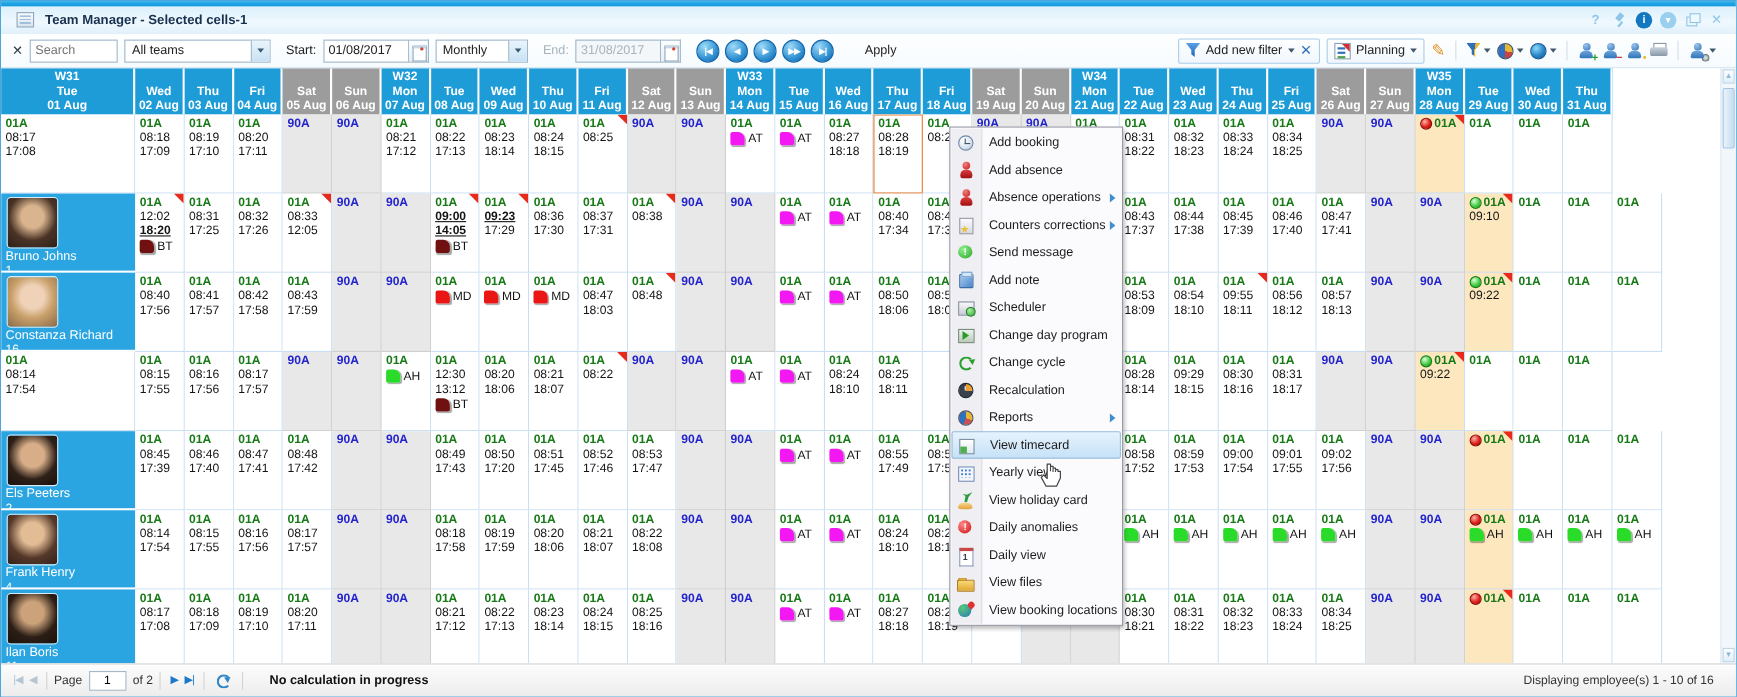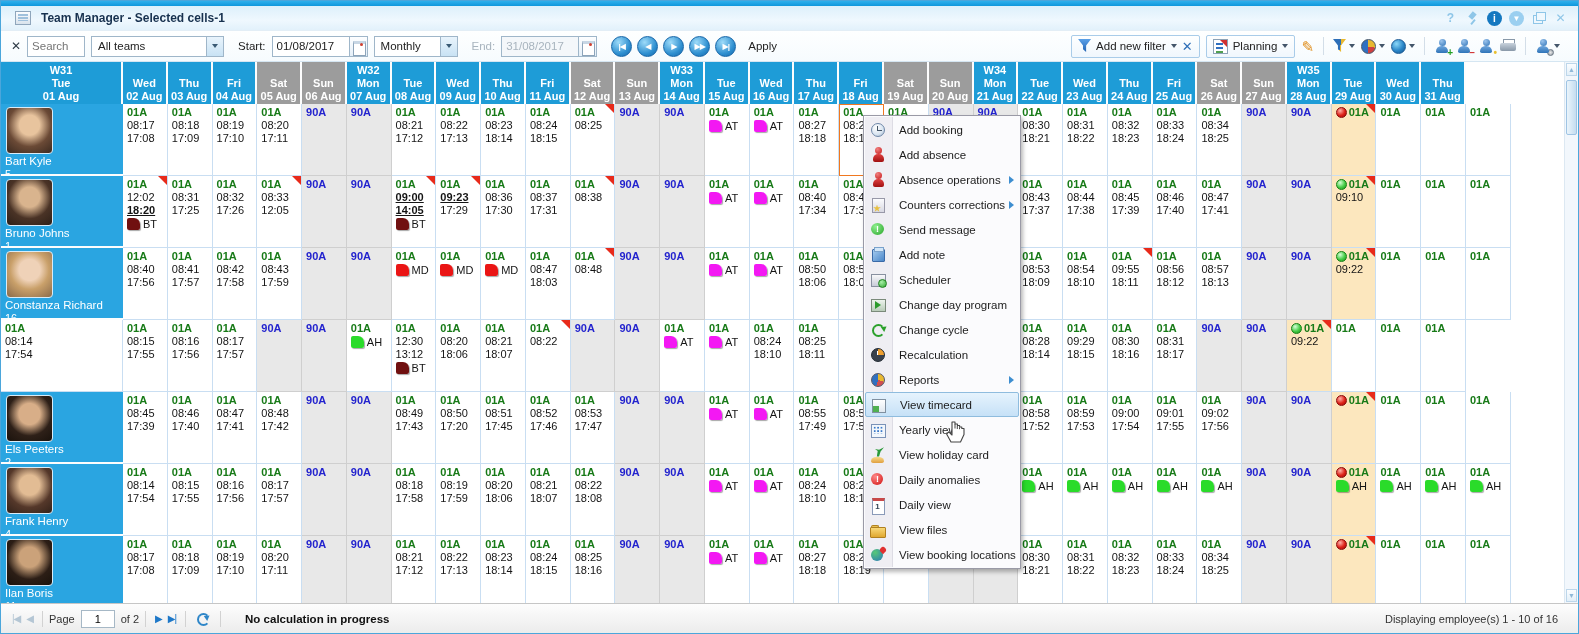--- a/index.html
+++ b/index.html
@@ -24,39 +24,39 @@
   .wb-info{background:#1478C0;color:#fff;border-radius:50%}
   .wb-collapse{background:#9ACFF0;color:#fff;border-radius:50%;font-size:8px}
   .wb-windows::before{content:"";position:absolute;left:2px;top:4px;width:8px;height:7px;border:1.5px solid #8EC6E8}
   .wb-windows::after{content:"";position:absolute;left:5px;top:1px;width:8px;height:7px;border:1.5px solid #8EC6E8;background:#EFF8FE}
   .wb-close{font-size:12px}
   
   .toolbar{height:31px;display:flex;align-items:center;background:linear-gradient(#FEFFFF,#F6FBFE);
     border-bottom:1px solid #D5E6F2;padding:0 8px;white-space:nowrap}
   .tb-clear-x{color:#2E3A46;font-weight:bold;font-size:12px;margin:0 6px 0 2px;cursor:default}
   .tb-input{height:21px;border:1px solid #9FB6C9;font-size:11.5px;padding:0 4px;color:#222;background:#fff}
-  .search{width:58px}
+  .search{width:80px}
   .selectbox{height:21px;border:1px solid #9FB6C9;background:#fff;display:flex;align-items:center;
     font-size:11.5px;color:#222;margin-left:6px;position:relative}
   .selectbox .val{padding:0 6px;flex:1}
   .sel-arrow{width:17px;height:100%;background:linear-gradient(#E9F4FC,#C8E2F4);border-left:1px solid #9FB6C9;
     display:flex;align-items:center;justify-content:center}
   .sel-arrow::after{content:"";border-left:3.5px solid transparent;border-right:3.5px solid transparent;border-top:4px solid #3A5A74}
   .tb-label{font-size:11.5px;color:#222;margin:0 6px 0 14px}
   .tb-label.dim{color:#A8B4BE}
   .dateinput{width:78px}
   .dateinput.dim{color:#A8B4BE;background:#F4F7FA}
   .calbtn{width:18px;height:21px;border:1px solid #9FB6C9;border-left:none;background:linear-gradient(#FDFEFF,#E4EFF8);position:relative}
   .calbtn::before{content:"";position:absolute;left:3px;top:4px;width:11px;height:11px;background:#fff;border:1px solid #8CA4BA;border-top:3px solid #C7D6E4}
   .calbtn::after{content:"";position:absolute;right:4px;top:6px;width:3px;height:3px;background:#D04030;border-radius:50%}
   .navbtns{display:flex;align-items:center;gap:5px;margin-left:14px}
   .navbtn{width:21px;height:21px;border-radius:50%;border:1px solid #1565A8;color:#fff;font-size:8px;font-weight:bold;
     display:flex;align-items:center;justify-content:center;letter-spacing:-1px;
     background:radial-gradient(circle at 35% 28%,#9EDBF9,#2E8FD0 62%,#1565A8)}
-  .apply{font-size:11.5px;color:#222;margin-left:12px;cursor:default}
+  .apply{font-size:11.5px;color:#222;margin-left:28px;cursor:default}
   .tb-right{margin-left:auto;display:flex;align-items:center;gap:6px;padding-right:10px}
   .tb-box{display:flex;align-items:center;border:1px solid #A9CCE9;background:linear-gradient(#FEFFFF,#F0F7FD);
     height:23px;padding:0 6px;gap:5px;border-radius:2px}
   .tb-lbl{font-size:11.5px;color:#222}
   .caret{width:0;height:0;border-left:3.5px solid transparent;border-right:3.5px solid transparent;border-top:4px solid #44566A}
   .tb-sep{width:1px;height:18px;background:#D3DEE8;margin:0 3px}
   .tb-funnel{width:13px;height:14px;background:linear-gradient(#5AA0E8,#2060B0);
     clip-path:polygon(0 0,100% 0,62% 46%,62% 92%,38% 74%,38% 46%)}
   .tb-funnel2{width:13px;height:14px;background:linear-gradient(100deg,#2E6FB8 55%,#E8B830 55%);
     clip-path:polygon(0 0,100% 0,62% 46%,62% 92%,38% 74%,38% 46%)}
@@ -448,25 +448,20 @@
             <div class="hw">30 Aug</div>
           </div>
           <div class="hcell">
             <div class="hw"></div>
             <div class="hw">Thu</div>
             <div class="hw">31 Aug</div>
           </div>
         </div>
       <div class="body">
           <div class="grid-row">
-            <div class="empcell">
-              <div class="photo p0"></div>
-              <div class="ename">Bart Kyle</div>
-              <div class="eid">5</div>
-            </div>
             <div class="cell">
               <div class="codeline">
                 <span class="code g">01A</span>
               </div>
               <div class="tl">08:17</div>
               <div class="tl">17:08</div>
             </div>
             <div class="cell">
               <div class="codeline">
                 <span class="code g">01A</span>

